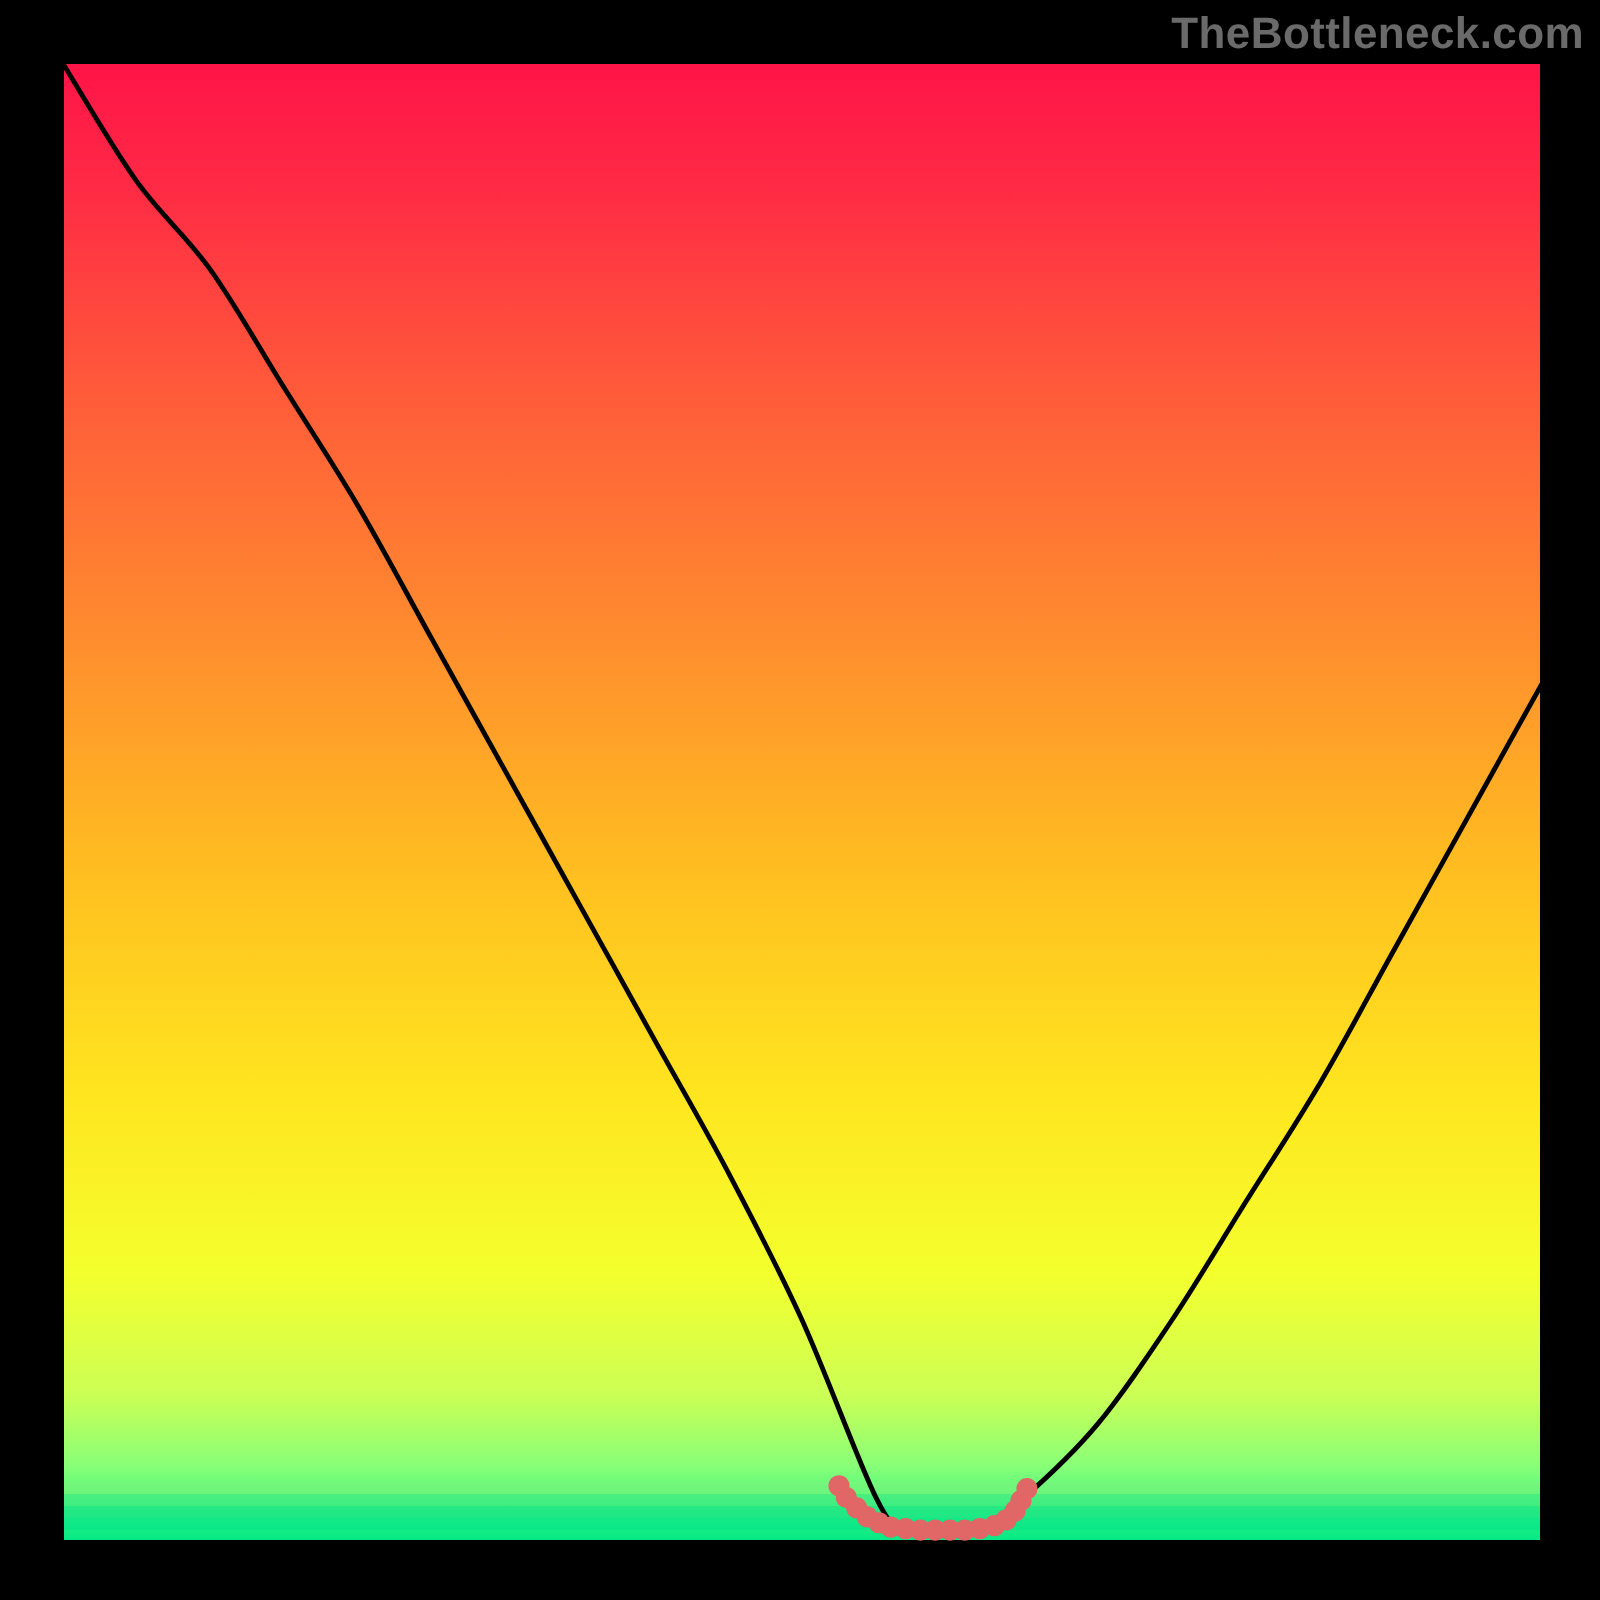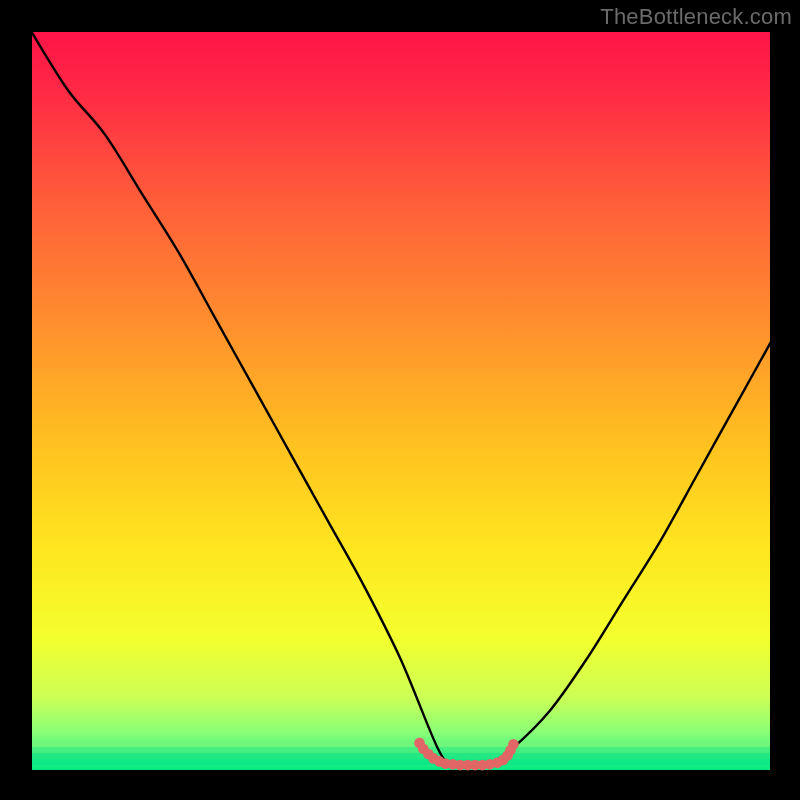--- a/index.html
+++ b/index.html
@@ -15,21 +15,21 @@
     width: 800px;
     height: 800px;
   }
   .watermark {
     position: absolute;
     top: 4px;
     right: 8px;
     color: #6a6a6a;
     font-family: Arial, Helvetica, sans-serif;
     font-size: 22px;
-    font-weight: 400;
+    font-weight: 700;
     letter-spacing: 0.2px;
     z-index: 5;
     user-select: none;
   }
   svg.plot {
     position: absolute;
     top: 0;
     left: 0;
     display: block;
   }

